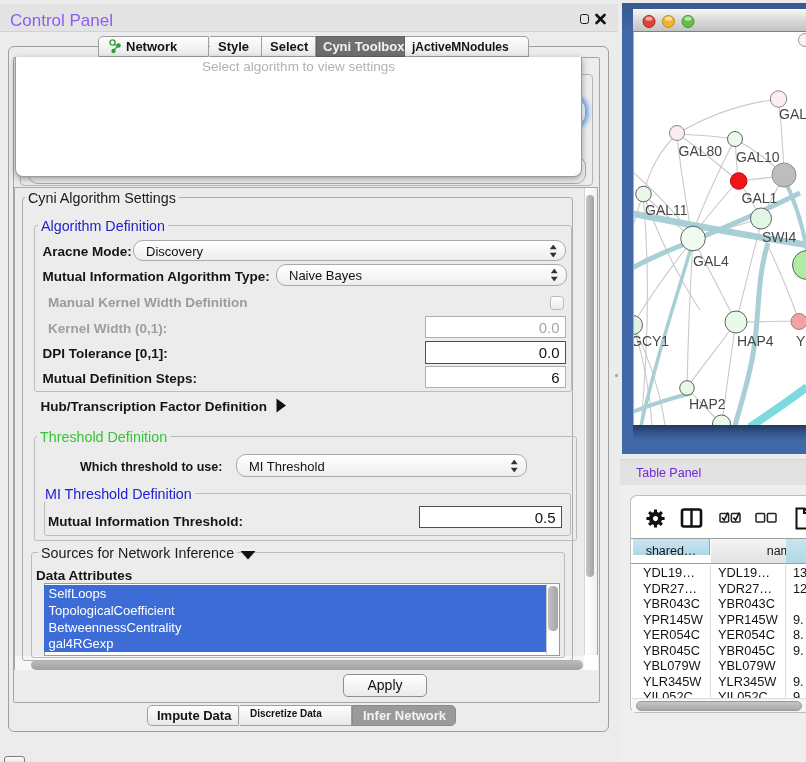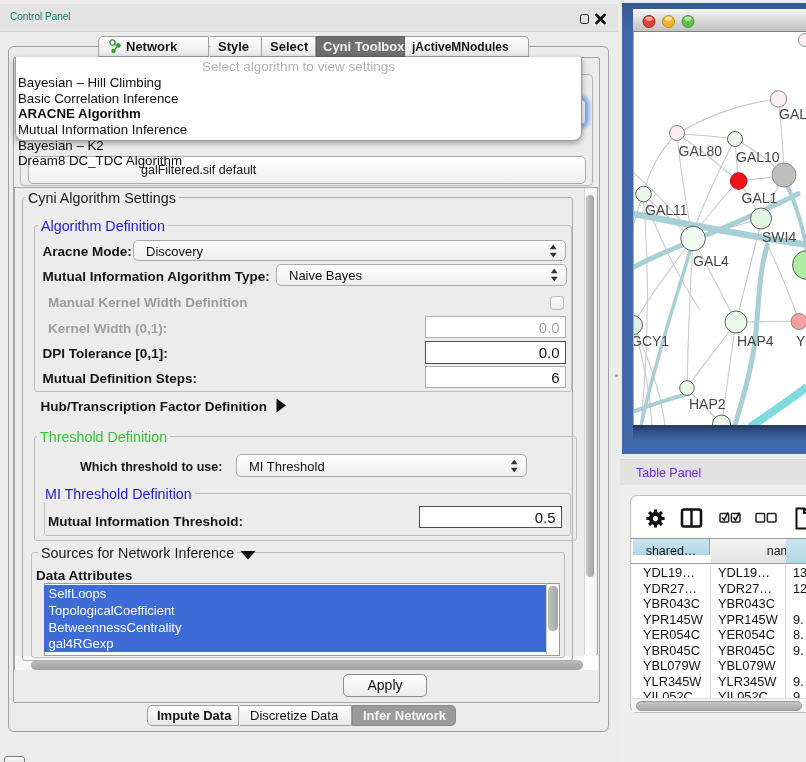--- a/index.html
+++ b/index.html
@@ -2,31 +2,31 @@
 <html><head>
 <meta charset="utf-8">
 <style>
 *{margin:0;padding:0;box-sizing:border-box}
 html,body{width:806px;height:762px;overflow:hidden}
 body{font-family:"Liberation Sans",sans-serif;background:#ececec;position:relative}
 .ab{position:absolute}
 .grp{position:absolute;border:1px solid #b3b3b3;border-radius:4px}
 .grplbl{position:absolute;background:#ececec;padding:0 3px;font-size:14.3px;color:#1a1a1a;white-space:nowrap}
 .blbl{position:absolute;font-size:13.5px;font-weight:bold;color:#151515;white-space:nowrap}
-.combo{position:absolute;border:1px solid #a9a9a9;border-radius:5px;background:linear-gradient(#ffffff,#f3f3f3 70%,#ededed);font-size:13px;color:#111;}
+.combo{position:absolute;border:1px solid #a9a9a9;border-radius:10px;background:linear-gradient(#ffffff,#f3f3f3 70%,#ededed);font-size:13px;color:#111;}
 .combo span{position:absolute;left:12px;top:50%;transform:translateY(-50%);white-space:nowrap}
 .carr{position:absolute;right:8px;top:50%;width:8.5px;height:13px;transform:translateY(-50%)}
 .fld{position:absolute;background:#fff;border:1px solid #b0b0b0;font-size:15px;color:#111;text-align:right;padding-right:7px;white-space:nowrap}
 .fld div{position:absolute;right:5.5px;top:50%;transform:translateY(-50%)}
 </style>
 </head>
 <body>
 
 <div class="ab" style="left:0;top:4px;width:618px;height:28px;background:#e3e3e3;border-bottom:1px solid #d2d2d2"></div>
-<div class="ab" style="left:10px;top:11px;font-size:10px;color:#0f766e">Control Panel</div>
+<div class="ab" style="left:10px;top:11px;font-size:17px;color:#8b5cf6">Control Panel</div>
 <div class="ab" style="left:580px;top:14px;width:9px;height:10px;border:1.6px solid #1b1b1b;border-radius:2.5px"></div>
 <svg class="ab" style="left:595px;top:13px" width="11" height="12" viewBox="0 0 11 12">
     <path d="M1.5 2 L9.5 10 M9.5 2 L1.5 10" stroke="#111" stroke-width="2.6" stroke-linecap="round"></path>
   </svg>
 
 <div class="ab" style="left:8px;top:46px;width:601px;height:686px;border:1px solid #9f9f9f;border-radius:6px"></div>
 
 <div class="ab" style="left:98px;top:35.5px;width:111px;height:21.5px;border:1px solid #9f9f9f;border-radius:5px 0 0 0;background:linear-gradient(#fdfdfd,#e9e9e9)"></div>
 <svg class="ab" style="left:109px;top:39px" width="13" height="15" viewBox="0 0 13 15">
     <circle cx="3.5" cy="3.5" r="2.6" fill="none" stroke="#2e9e2e" stroke-width="1.4"></circle>
@@ -139,27 +139,26 @@
 <div class="ab" style="left:44px;top:584.5px;width:502px;height:67.5px;background:#3d6cd6"></div>
 <div class="ab" style="left:48.5px;top:586px;font-size:13px;color:#fff;line-height:16.8px">SelfLoops<br>TopologicalCoefficient<br>BetweennessCentrality<br>gal4RGexp</div>
 <div class="ab" style="left:546px;top:583px;width:14px;height:73px;background:#fdfdfd;border:1px solid #9a9a9a;border-left:1px solid #c9c9c9"></div>
 <div class="ab" style="left:548px;top:585.5px;width:9.5px;height:45px;background:linear-gradient(90deg,#c2c2c2,#a5a5a5);border-radius:4.5px"></div>
 
 <div class="ab" style="left:343px;top:674px;width:84px;height:23px;border:1px solid #8e8e8e;border-radius:5px;background:linear-gradient(#ffffff,#ebebeb);text-align:center;font-size:14px;color:#111;line-height:21.5px">Apply</div>
 
 <div class="ab" style="left:147px;top:705px;width:92px;height:20.5px;border:1px solid #9f9f9f;border-radius:5px 0 0 5px;background:linear-gradient(#fdfdfd,#e9e9e9)"></div>
 <div class="ab" style="left:157px;top:708px;font-size:13px;font-weight:bold;color:#141414">Impute Data</div>
 <div class="ab" style="left:239.5px;top:705px;width:112px;height:20.5px;border:1px solid #9f9f9f;border-left:none;background:linear-gradient(#fdfdfd,#e9e9e9)"></div>
-<div class="ab" style="left:250px;top:708px;font-size:13px;font-weight:normal;color:#141414">Discretize Data</div>
+<div class="ab" style="left:250px;top:708px;font-size:10px;font-weight:bold;color:#141414">Discretize Data</div>
 <div class="ab" style="left:351.5px;top:705px;width:104px;height:20.5px;border:1px solid #8a8a8a;border-radius:0 5px 5px 0;background:#9a9a9a"></div>
 <div class="ab" style="left:363px;top:708px;font-size:13px;font-weight:bold;color:#f4f4f4">Infer Network</div>
 
-<div class="ab" style="left:15px;top:57px;width:567px;height:84px;background:#fff;border:1px solid #9c9c9c;border-top:none;border-radius:0 0 8px 8px;box-shadow:0 2px 6px rgba(0,0,0,0.35)">
+<div class="ab" style="left:15px;top:57px;width:567px;height:120px;background:#fff;border:1px solid #9c9c9c;border-top:none;border-radius:0 0 8px 8px;box-shadow:0 2px 6px rgba(0,0,0,0.35)">
   <div style="position:absolute;left:0;right:0;top:1.5px;text-align:center;font-size:13.5px;color:#b2b2b2">Select algorithm to view settings</div>
-  <div style="position:absolute;left:2px;top:18px;font-size:13.3px;color:#0d0d0d;line-height:15.65px;white-space:nowrap">Bayesian – Hill Climbing<br>Basic Correlation Inference<br><b>ARACNE Algorithm</b><br>Mutual Information Inference<br>Bayesian – K2<br>Dream8 DC_TDC Algorithm</div>
 </div>
 
 <div class="ab" style="left:621.5px;top:3px;width:184.5px;height:451px;background:linear-gradient(#36598f,#4168a8 30px,#4168a8)"></div>
 
 <div class="ab" style="left:633px;top:9px;width:173px;height:23px;background:linear-gradient(#f4f4f4,#dedede 40%,#c3c3c3);border-top:1px solid #fafafa;border-bottom:1px solid #828282"></div>
 <svg class="ab" style="left:641px;top:14px" width="56" height="15" viewBox="0 0 56 15">
   <circle cx="8" cy="7.5" r="6" fill="#dd4338" stroke="#a8251c" stroke-width="1"></circle>
   <ellipse cx="8" cy="4.7" rx="3.6" ry="2.1" fill="#ffffff" opacity="0.55"></ellipse>
   <circle cx="27.5" cy="7.5" r="6" fill="#f2b32e" stroke="#c08a1c" stroke-width="1"></circle>
   <ellipse cx="27.5" cy="4.7" rx="3.6" ry="2.1" fill="#ffffff" opacity="0.55"></ellipse>

